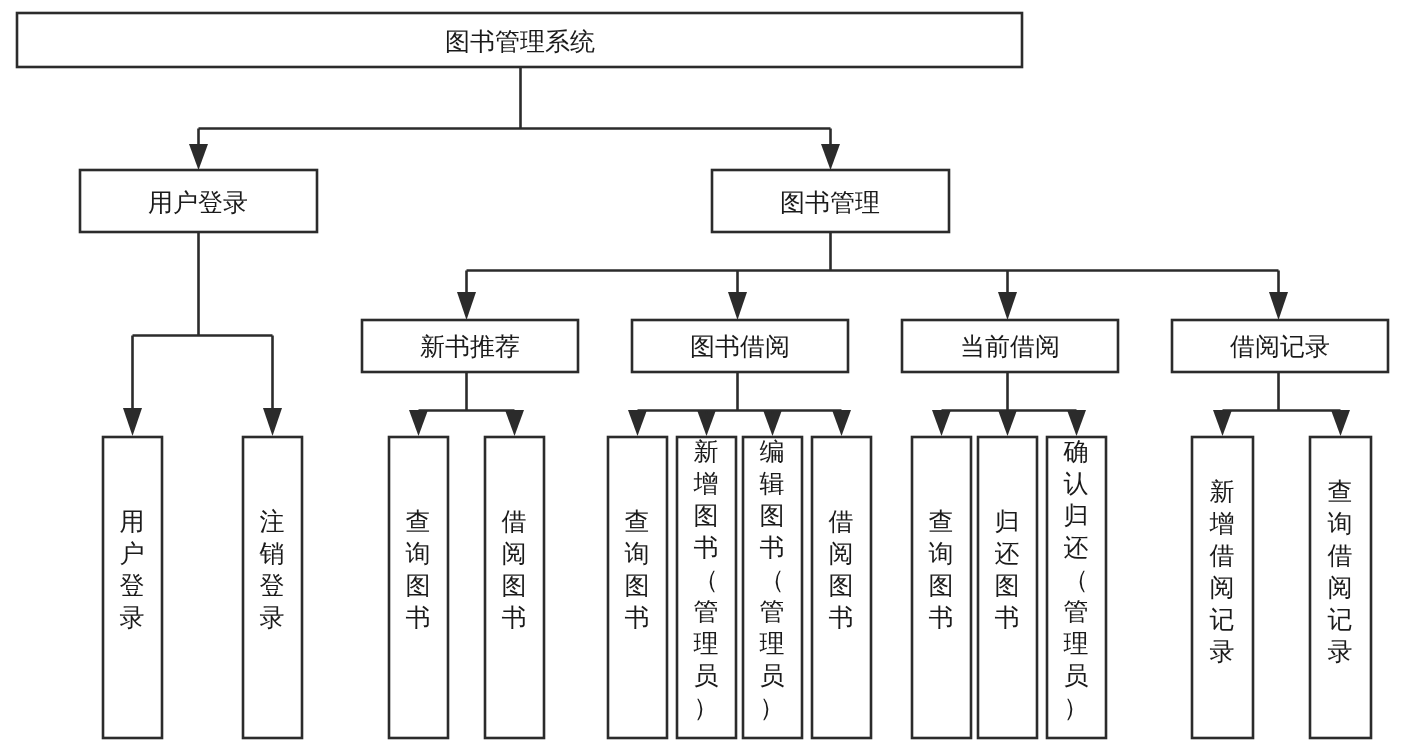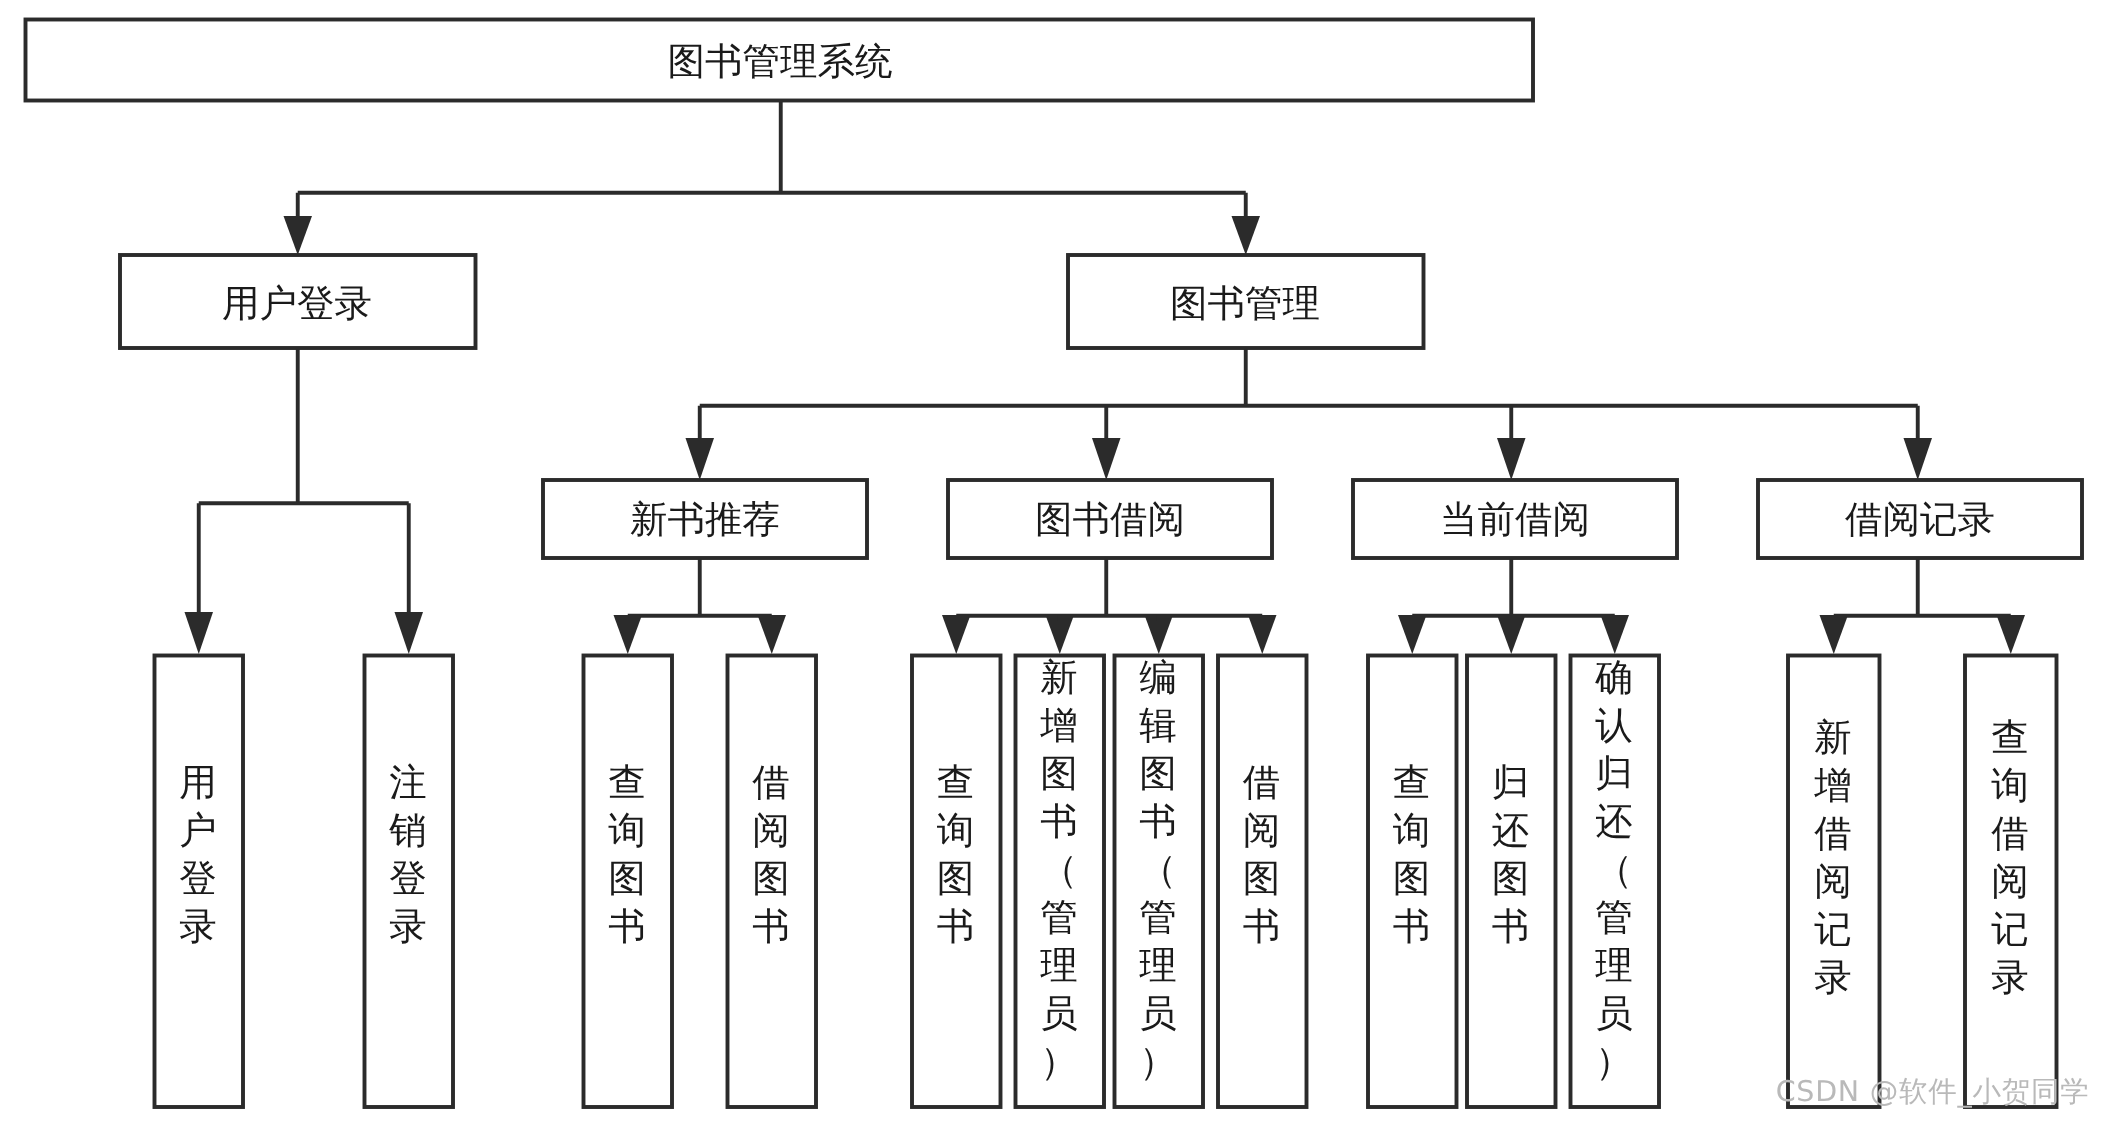--- a/index.html
+++ b/index.html
@@ -226,14 +226,13 @@
       <rect class="node-box" x="1192" y="437" width="61" height="301"></rect>
       <text class="node-label-vertical" x="1222" y="500"><tspan x="1222" dy="0">新</tspan><tspan x="1222" dy="32">增</tspan><tspan x="1222" dy="32">借</tspan><tspan x="1222" dy="32">阅</tspan><tspan x="1222" dy="32">记</tspan><tspan x="1222" dy="32">录</tspan></text>
     </g>
     <g>
       <rect class="node-box" x="1310" y="437" width="61" height="301"></rect>
       <text class="node-label-vertical" x="1340" y="500"><tspan x="1340" dy="0">查</tspan><tspan x="1340" dy="32">询</tspan><tspan x="1340" dy="32">借</tspan><tspan x="1340" dy="32">阅</tspan><tspan x="1340" dy="32">记</tspan><tspan x="1340" dy="32">录</tspan></text>
     </g>
 
   </svg>
 
-  <div class="watermark">CSDN @软件_小贺同学</div>
 </div>
 
 </body></html>

